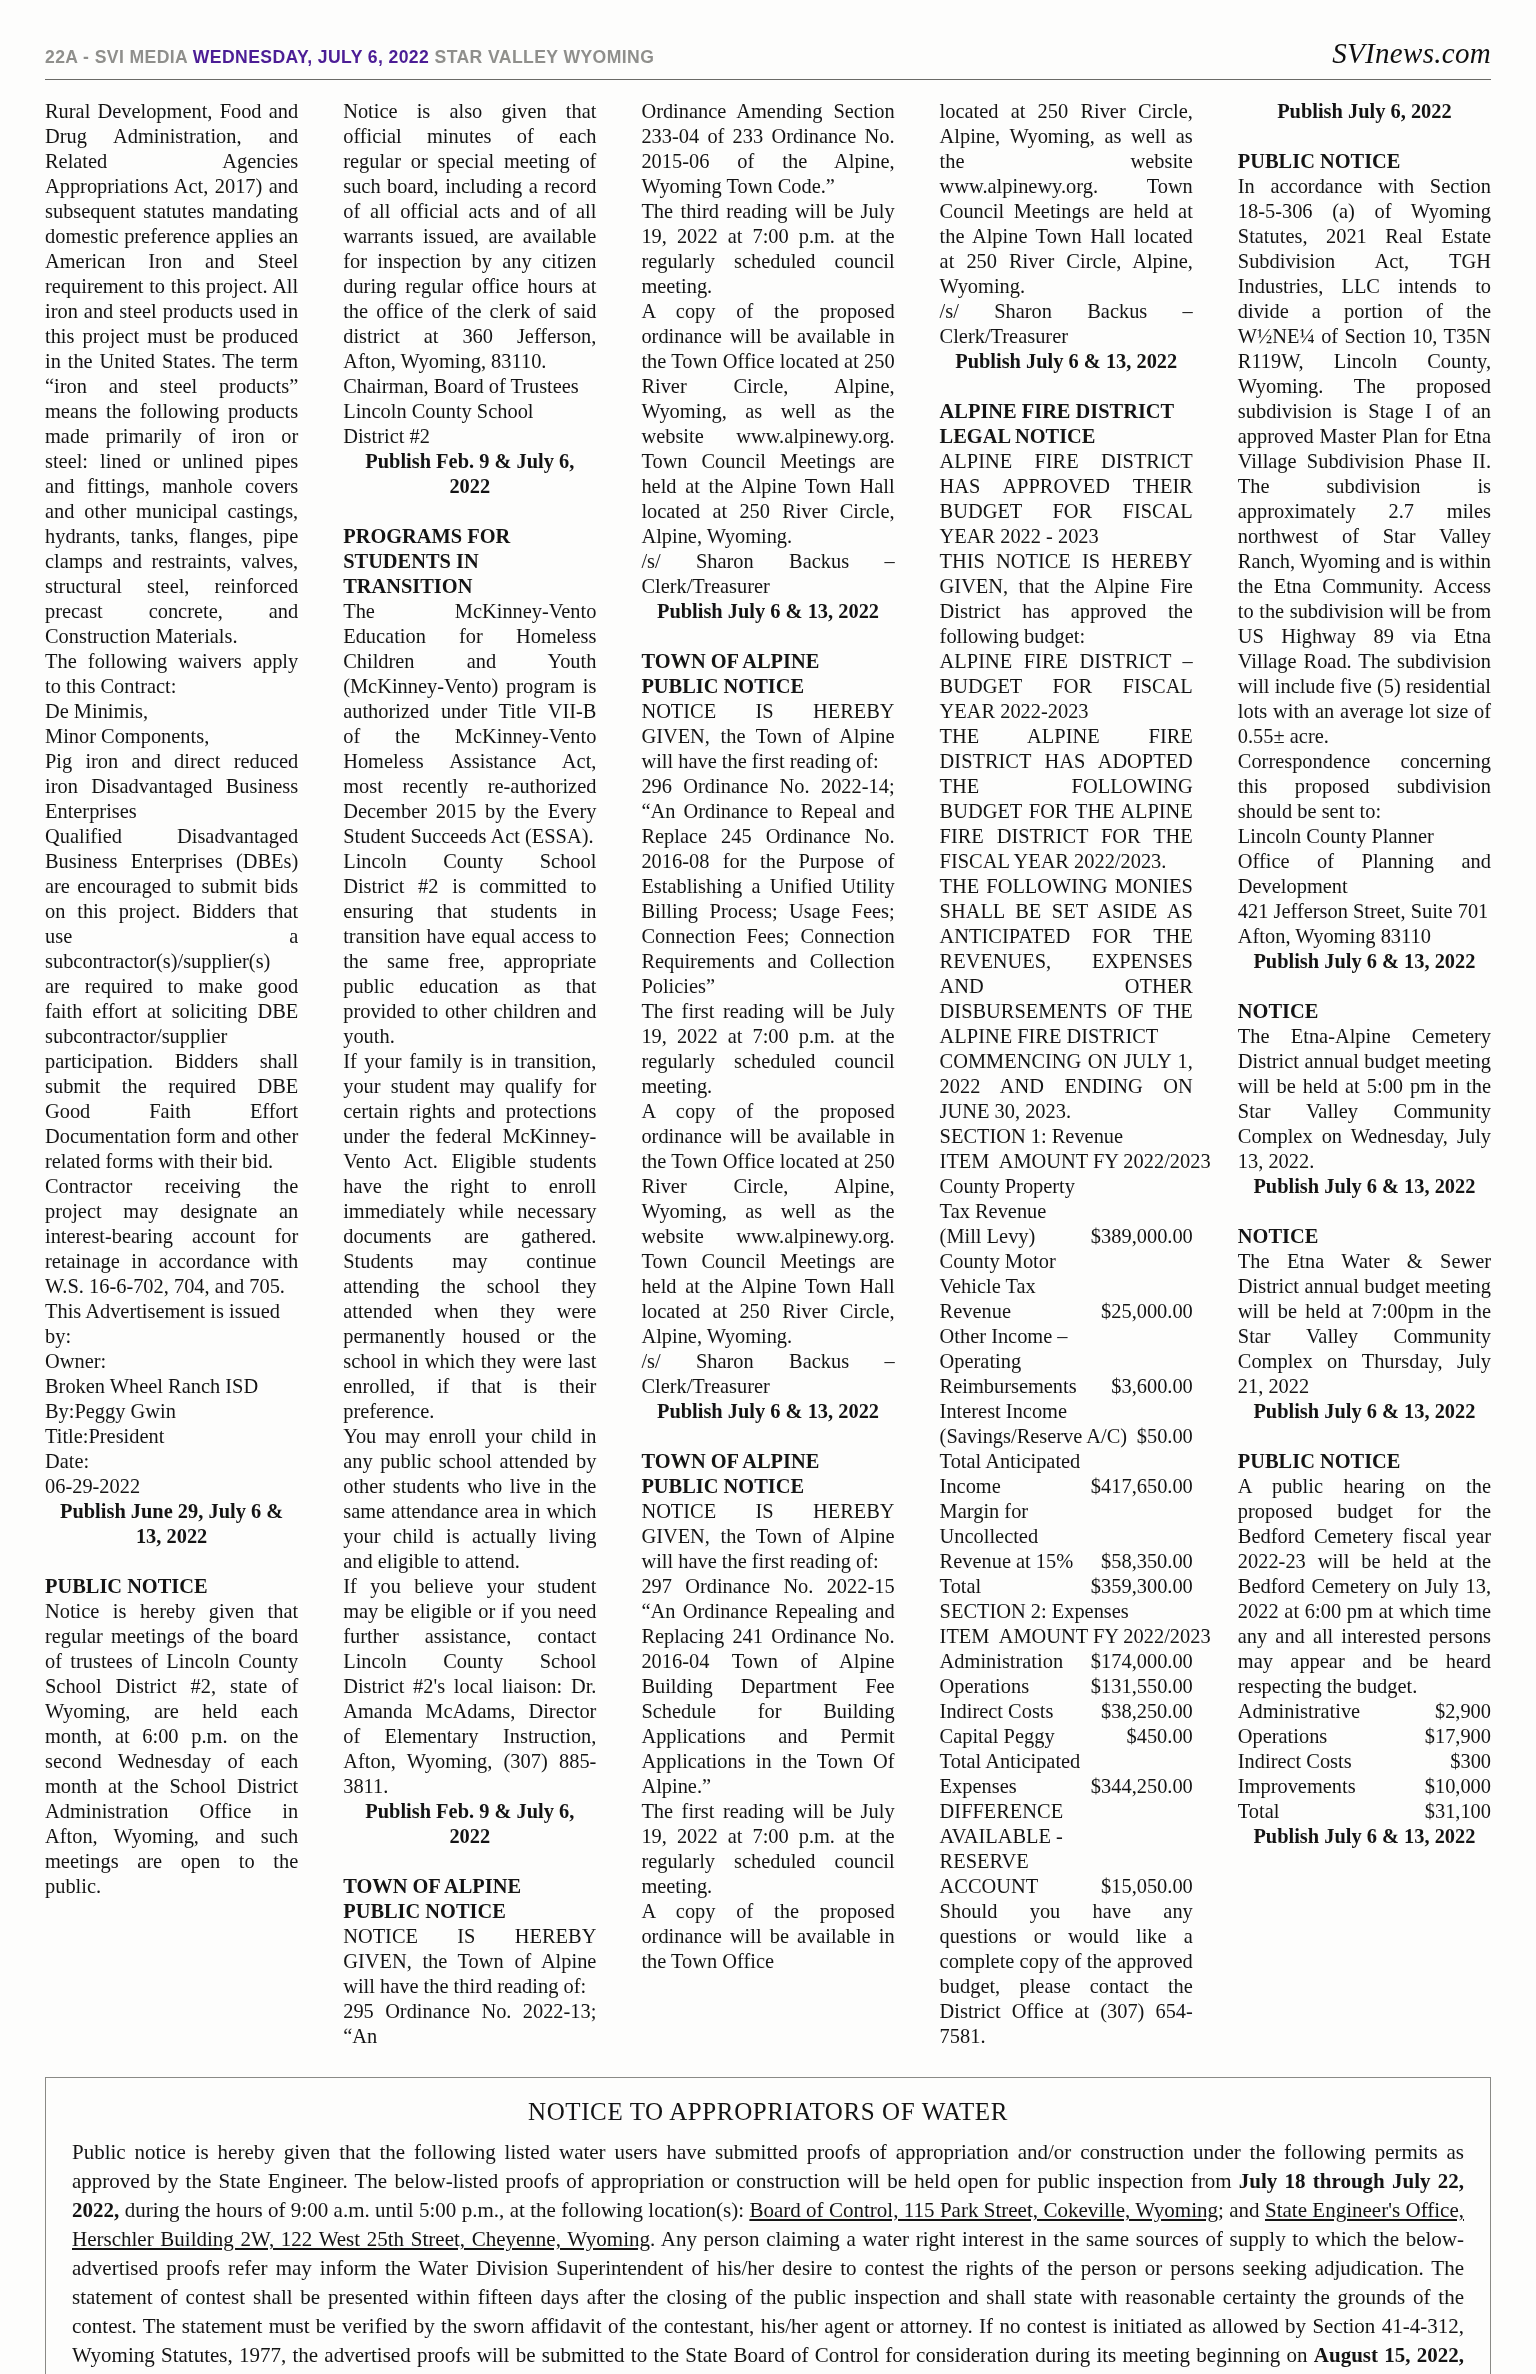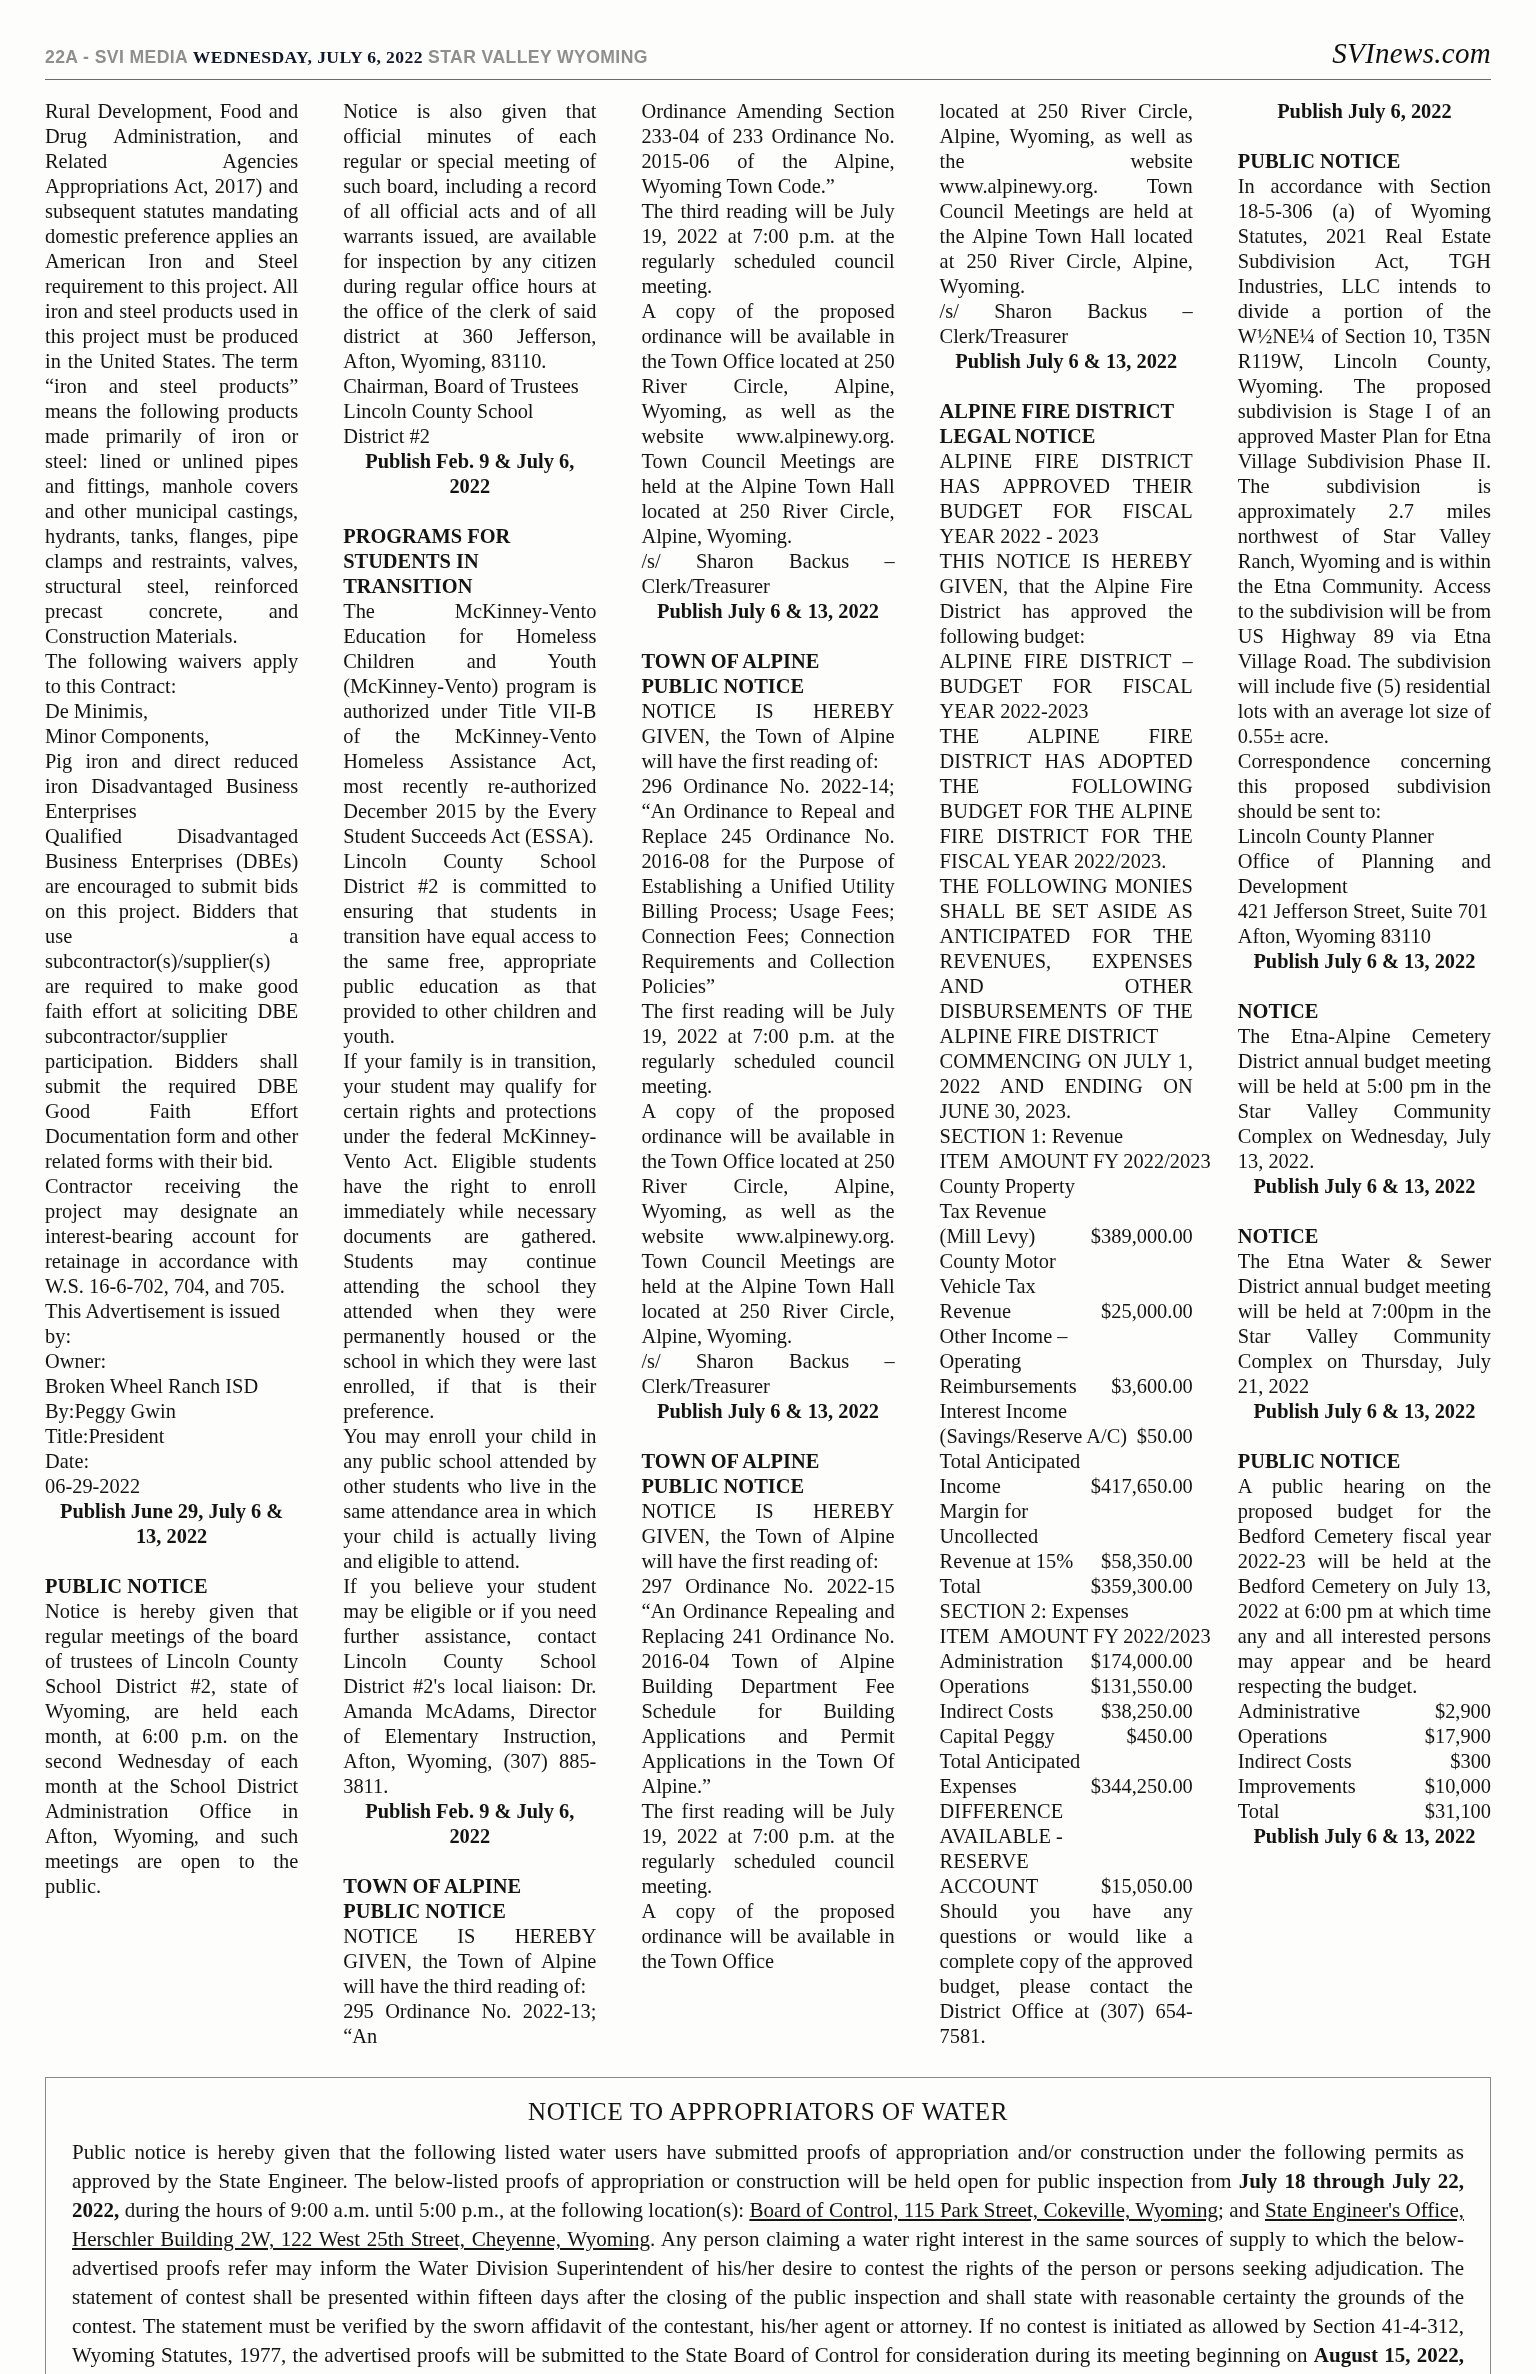--- a/index.html
+++ b/index.html
@@ -3,21 +3,21 @@
 <meta charset="utf-8">
 <style>
   * { margin:0; padding:0; box-sizing:border-box; }
   html,body { background:#ffffff; }
   body { width:1536px; font-family:"Liberation Serif", serif; color:#141414; }
   .page { width:1536px; height:2375px; background:#fdfdfc; padding:37px 45px 28px; overflow:hidden; position:relative; }
 
   
   .masthead { display:flex; justify-content:space-between; align-items:baseline; padding-bottom:9.3px; }
   .mast-left { font-family:"Liberation Sans", sans-serif; font-size:17.6px; color:#8f8f8c; font-weight:bold; letter-spacing:0.4px; }
-  .mast-left .date { color:#0f172a;font-family:Liberation Serif, serif; }
+  .mast-left .date { color:#4c1d95; }
   .mast-right { font-size:29px; font-weight:normal; font-style:italic; color:#101010; letter-spacing:0.3px; }
   .mast-rule { border:none; border-top:1.9px solid #6a6a66; margin:0 0 18.6px 0; }
 
   
   .columns { display:flex; gap:45px; }
   .col { flex:1 1 0; min-width:0; font-size:20.4px; line-height:25px; }
   .blk { margin:0; }
   .blk.p { text-align:justify; }
   .blk.line { text-align:left; }
   .blk.h { text-align:left; font-weight:bold; margin-top:25px; }

